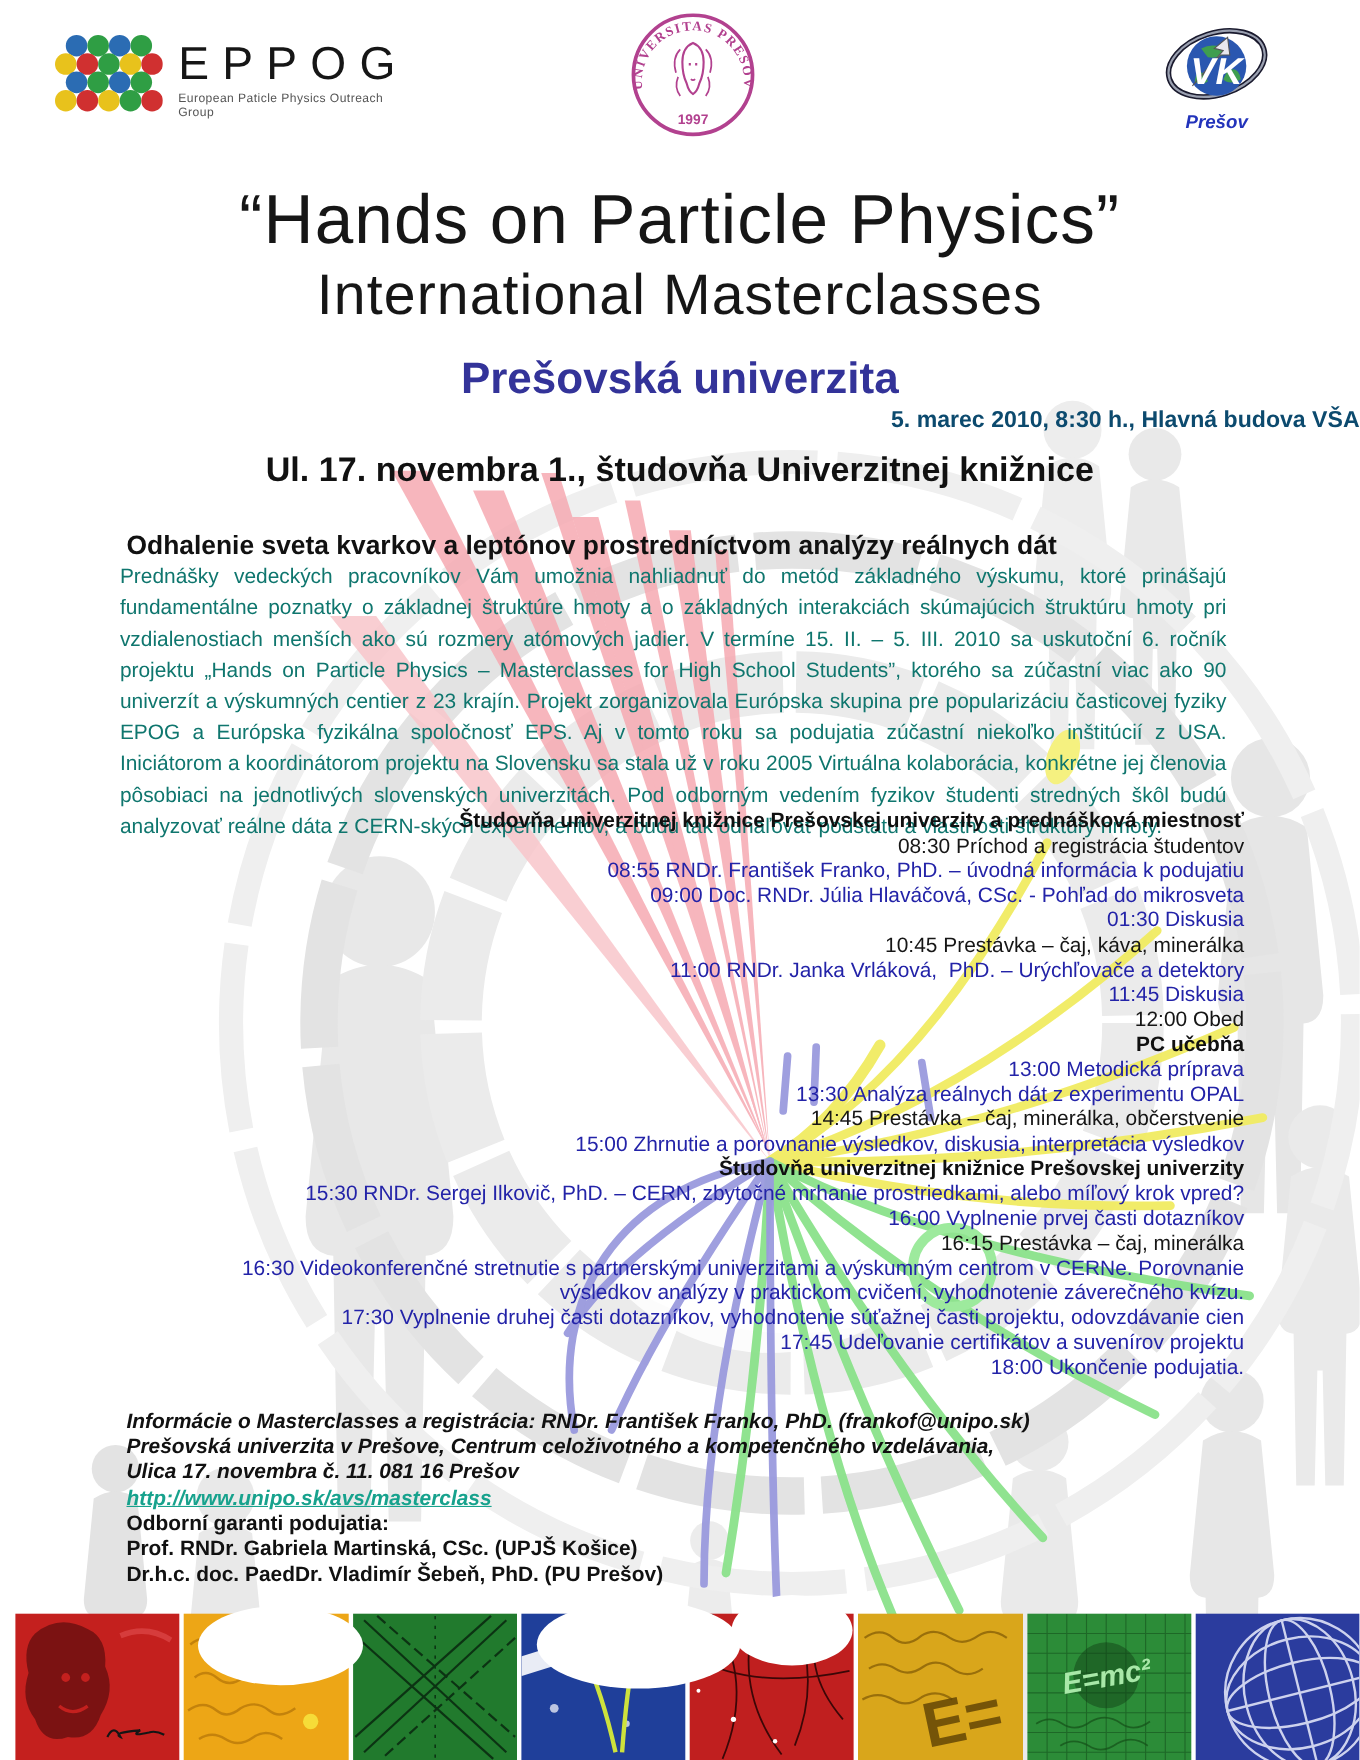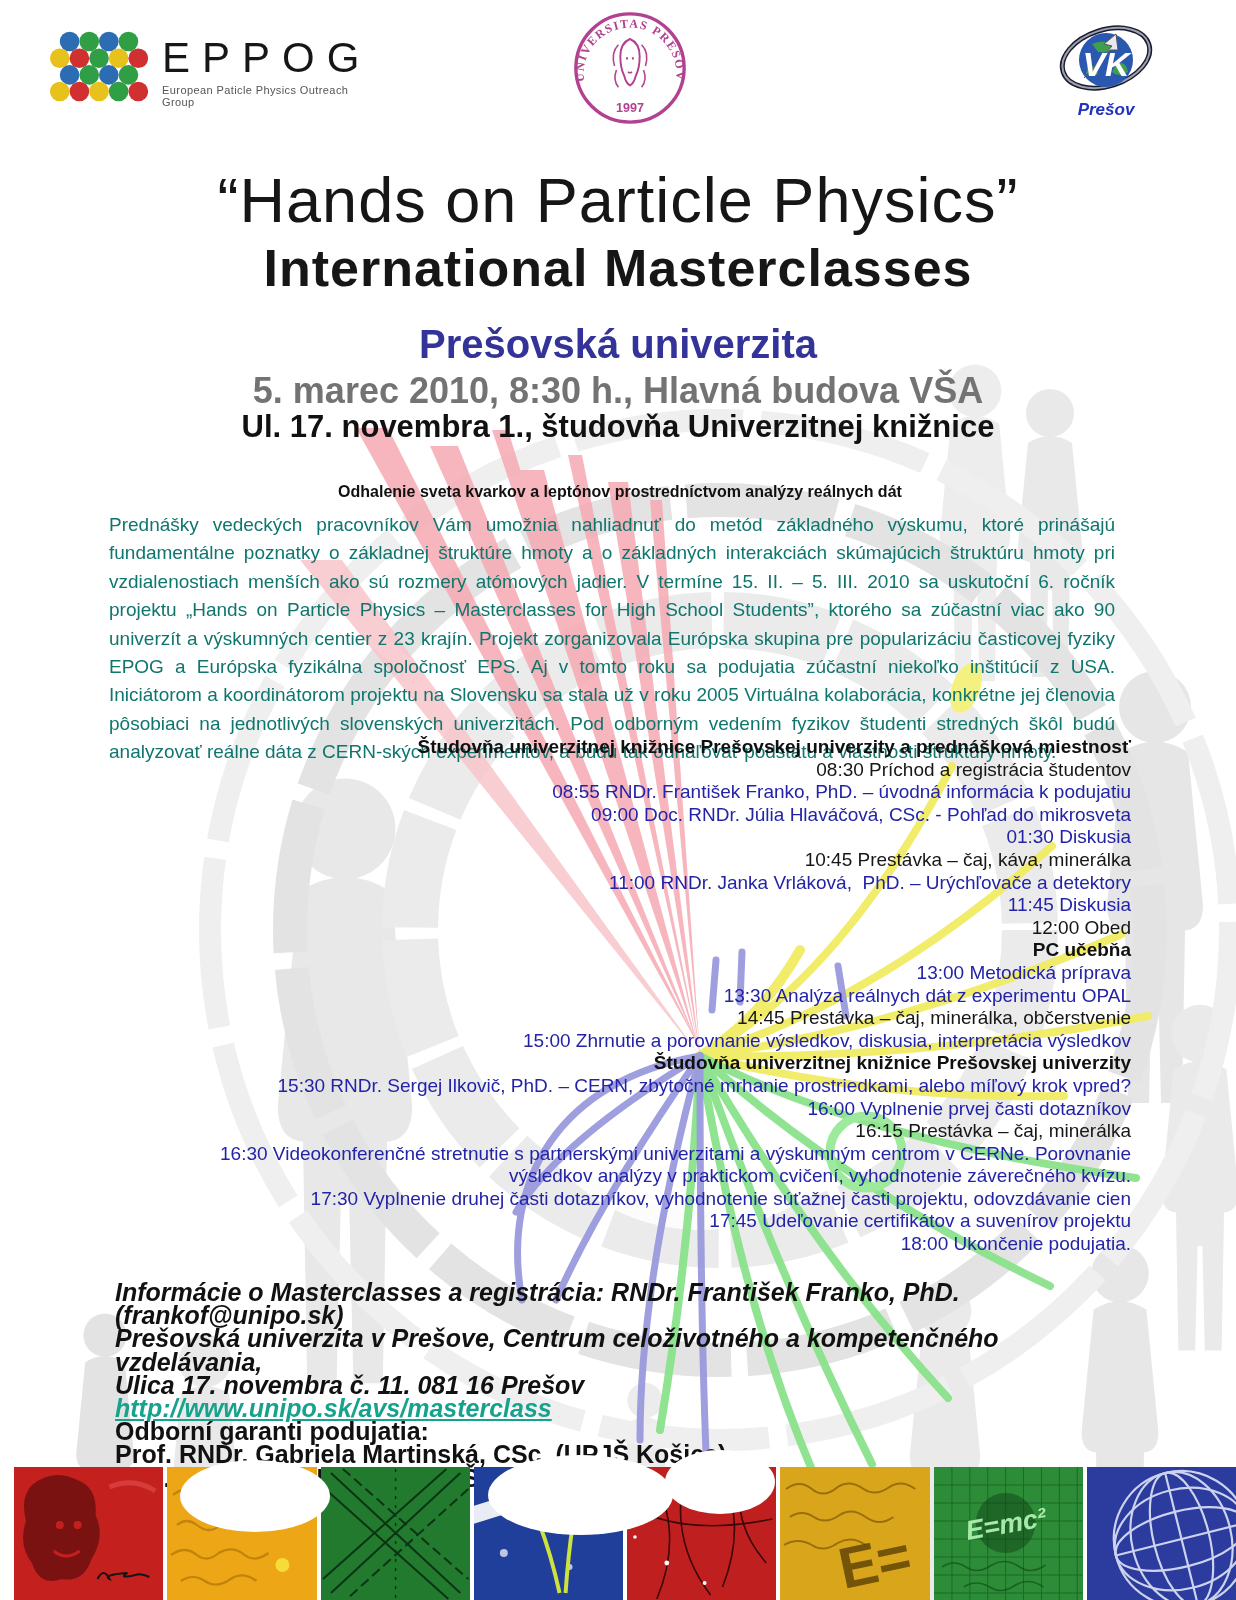--- a/index.html
+++ b/index.html
@@ -17,38 +17,38 @@
   .eppog{left:50px;top:30px;width:330px;height:80px;display:flex;align-items:flex-start;}
   .eppog-text{margin-left:14px;padding-top:6px;}
   .eppog-name{font-size:42px;letter-spacing:12px;color:#161616;line-height:44px;font-weight:400;}
   .eppog-sub{font-size:11px;color:#555;letter-spacing:0.4px;margin-top:4px;}
   .seal{left:572px;top:10px;width:116px;height:116px;}
   .vk{left:1056px;top:20px;width:100px;height:108px;text-align:center;}
   .vk-city{color:#2233bb;font-weight:bold;font-size:17px;margin-top:-6px;font-style:italic;}
 
   
   .title1{top:164px;left:0;width:1236px;text-align:center;font-size:63px;letter-spacing:1px;color:#161616;font-weight:400;}
-  .title2{top:238px;left:0;width:1236px;text-align:center;font-size:52px;letter-spacing:1px;color:#161616;font-weight:700;}
+  .title2{top:238px;left:0;width:1236px;text-align:center;font-size:52px;letter-spacing:1px;color:#161616;font-weight:400;}
   .univ{top:322px;left:0;width:1236px;text-align:center;font-size:40px;font-weight:bold;color:#333399;}
-  .evline1{top:370px;left:0;width:1236px;text-align:center;font-size:36px;font-weight:bold;color:#737373;}
+  .evline1{top:370px;left:0;width:1236px;text-align:right;font-size:21px;font-weight:bold;color:#0c4a6e;}
   .evline2{top:409px;left:0;width:1236px;text-align:center;font-size:31px;font-weight:bold;color:#111;}
 
   
-  .intro-h{top:483px;left:115px;width:1010px;font-size:16px;font-weight:bold;color:#111;text-align:center;}
+  .intro-h{top:483px;left:115px;width:1010px;font-size:24px;font-weight:bold;color:#111;}
   .intro-b{top:511px;left:109px;width:1006px;font-size:19px;line-height:28.4px;text-align:justify;color:#0f766e;}
 
   
   .schedule{top:736px;left:163px;width:968px;font-size:19px;line-height:22.6px;text-align:right;}
   .sched{white-space:pre-wrap;}
   .sched.header{font-weight:bold;color:#101010;}
   .sched.black{color:#161616;margin-left:44px;}
   .sched.blue{color:#2323a8;}
 
   
-  .footer{top:1281px;left:115px;width:1010px;font-size:25px;line-height:23.2px;}
+  .footer{top:1281px;left:115px;width:1010px;font-size:19px;line-height:23.2px;}
   .finfo{font-weight:bold;font-style:italic;color:#111;}
   .flink{font-weight:bold;font-style:italic;color:#17a28d;text-decoration:underline;display:inline-block;}
   .fgar{font-weight:bold;color:#111;}
 
   
   .strip{top:1467px;left:14px;width:1222px;height:133px;display:flex;gap:4px;z-index:2;}
   .panel{flex:1 1 0;position:relative;overflow:hidden;}
   .panel svg{display:block;width:100%;height:100%;}
   .white-blob{position:absolute;background:#fff;border-radius:50%;z-index:3;}
 </style>

